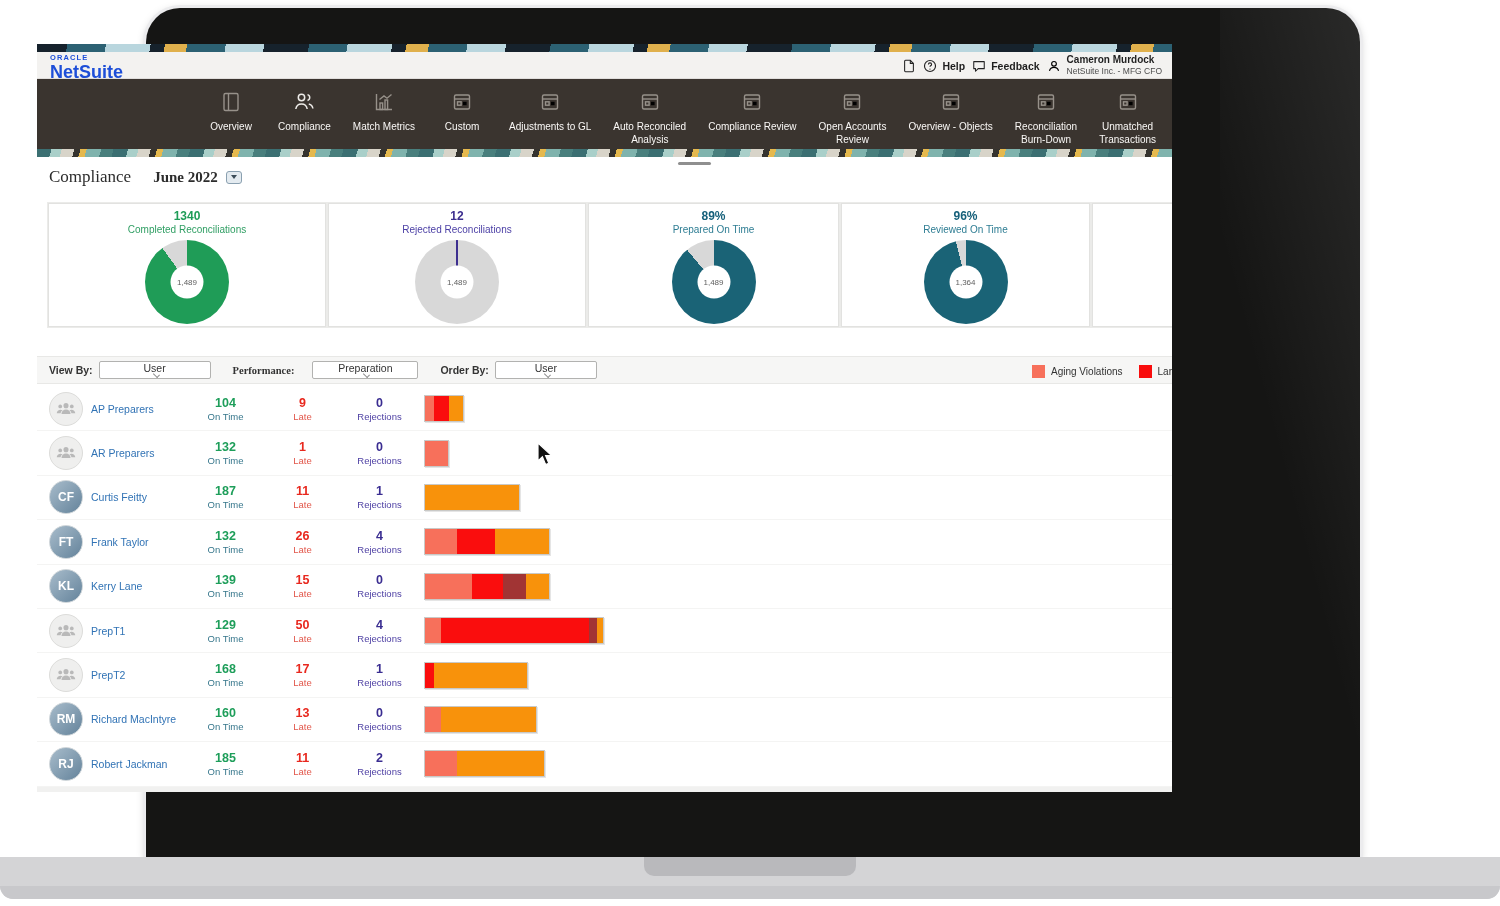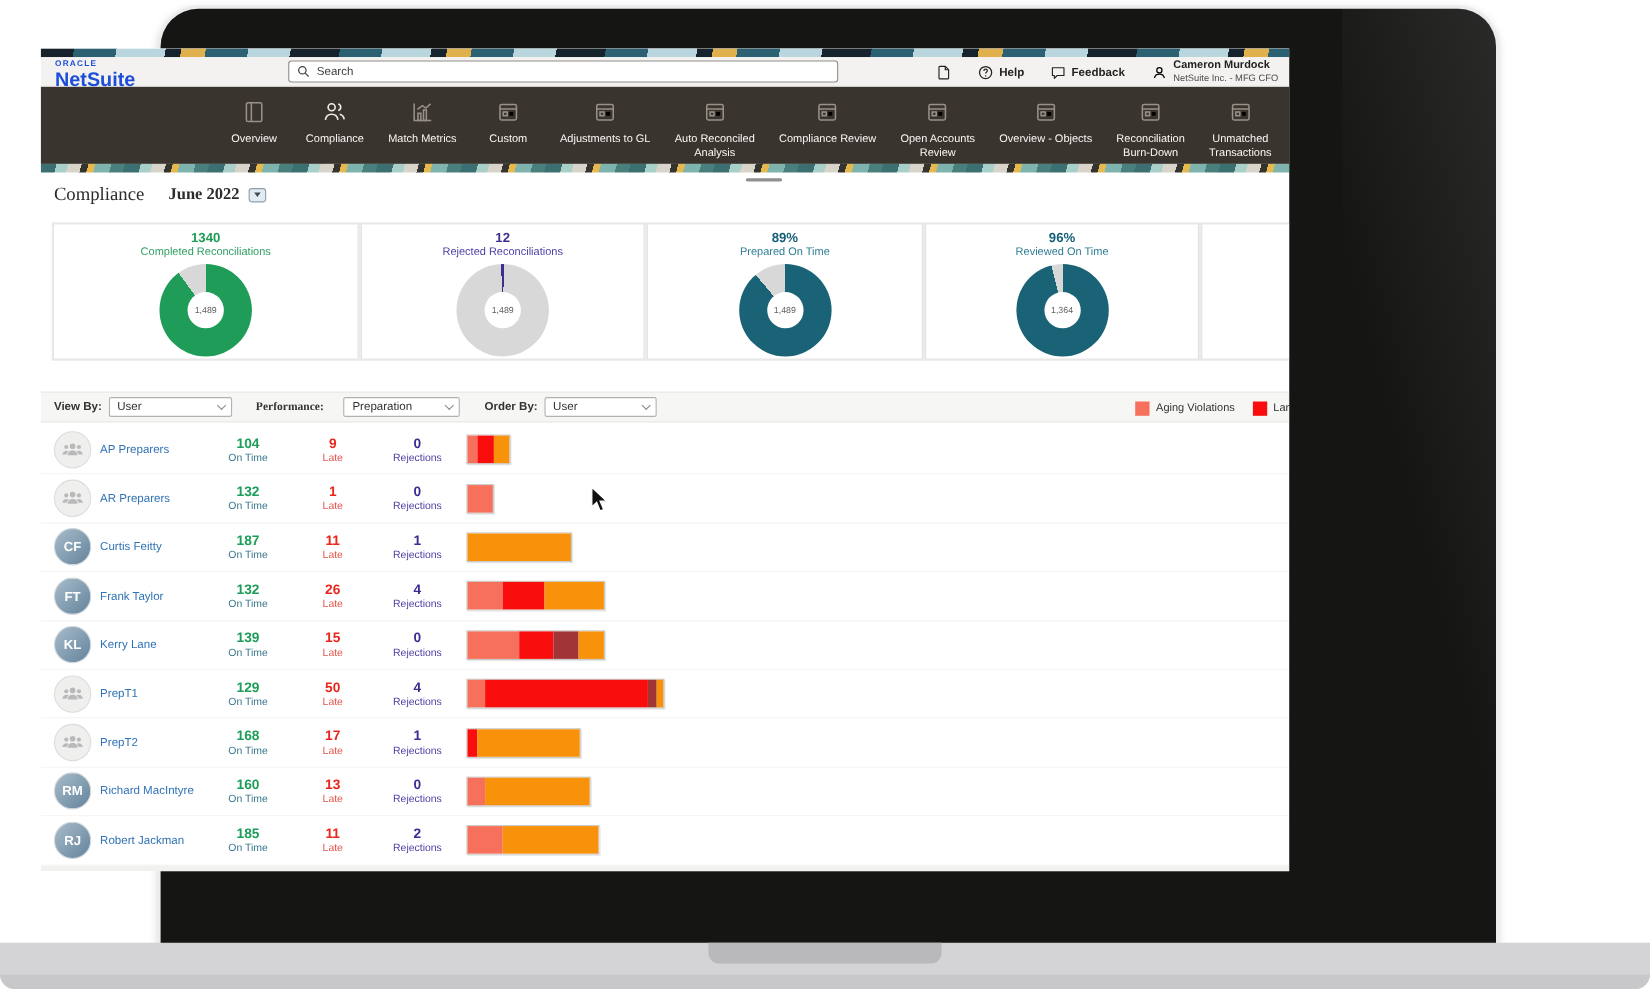--- a/index.html
+++ b/index.html
@@ -37,21 +37,21 @@
     border-bottom:1px solid #e0dedc; }
   .logo { position:absolute; left:13px; top:2px; line-height:1; color:#1d4ed8; }
   .logo .l1 { font-size:7.5px; letter-spacing:1.1px; font-weight:bold; }
   .logo .l2 { font-size:18px; font-weight:600; margin-top:1px; }
   .searchbox { position:absolute; left:225px; top:3px; width:500px; height:20px; background:#fff;
     border:1px solid #8f8d8b; border-radius:3px; display:flex; align-items:center; padding:0 7px; gap:6px; }
   .searchbox svg { width:12px; height:12px; stroke:#444; }
   .searchbox input { border:none; outline:none; width:100%; font-size:10.5px; color:#333;
     font-family:"Liberation Sans",sans-serif; background:transparent; }
   .searchbox input::placeholder { color:#3c3c3c; opacity:1; }
-  .top-actions { position:absolute; right:10px; top:0; height:27px; display:flex; align-items:center; gap:24px; }
+  .top-actions { position:absolute; right:10px; top:0; height:27px; display:flex; align-items:center; gap:7px; }
   .top-item { display:flex; align-items:center; gap:5px; font-size:10.5px; font-weight:bold; color:#1f1f1f; cursor:pointer; }
   .top-item svg { width:14px; height:14px; stroke:#222; fill:none; }
   .user-chip { display:flex; align-items:center; gap:6px; }
   .user-chip .uname { font-size:10px; font-weight:bold; color:#1f1f1f; line-height:1.2; }
   .user-chip .uorg { font-size:8.5px; color:#4c4c4c; line-height:1.2; }
 
   
   .navbar { position:absolute; left:0; top:35px; width:100%; height:70px; background:#3a342f;
     display:flex; justify-content:flex-end; align-items:flex-start; padding:11px 16px 0 0; gap:22px; }
   .nav-tab { display:flex; flex-direction:column; align-items:center; gap:7px; cursor:pointer; min-width:50px; }
@@ -84,21 +84,21 @@
   .donut-hole { position:absolute; left:50%; top:50%; transform:translate(-50%,-50%);
     width:33px; height:33px; background:#fff; border-radius:50%;
     display:flex; align-items:center; justify-content:center; font-size:8px; color:#5f5f5f; }
 
   
   .filterbar { position:absolute; left:0; top:199px; width:100%; height:28px; background:#f6f6f5;
     border-top:1px solid #e8e8e6; border-bottom:1px solid #e8e8e6; display:flex; align-items:center; }
   .f-label { font-size:10.5px; font-weight:bold; color:#333; }
   .f-select { height:18px; background:#fff; border:1px solid #b2b2b0; border-radius:2px;
     font-size:10.5px; color:#333; display:flex; align-items:center; justify-content:space-between;
-    padding:0 7px; cursor:pointer; }
+    padding:0 7px; cursor:pointer;flex-direction:column; }
   .chev { width:6px; height:6px; border-right:1.4px solid #8a8a8a; border-bottom:1.4px solid #8a8a8a;
     transform:rotate(45deg) translateY(-2px); }
   .legend { position:absolute; left:995px; top:0; height:28px; display:flex; align-items:center; gap:16px; white-space:nowrap; }
   .legend-item { display:flex; align-items:center; gap:6px; font-size:10px; color:#333; }
   .legend-swatch { width:13px; height:13px; }
 
   
   .table { position:absolute; left:0; top:230px; width:100%; }
   .row { height:44.4px; display:flex; align-items:center; padding-left:12px; border-bottom:1px solid #f4f4f3; }
   .avatar { width:34px; height:34px; border-radius:50%; border:1px solid #dcdcda; background:#efefee;
@@ -133,29 +133,20 @@
   </div>
 
   <div class="screen-content">
     <div class="stripe-top"></div>
 
     <div class="topbar">
       <div class="logo">
         <div class="l1">ORACLE</div>
         <div class="l2">NetSuite</div>
       </div>
-      <div class="searchbox">
-        <span style="display:flex;">
-            <svg viewBox="0 0 16 16" width="12" height="12" fill="none" stroke="currentColor" stroke-width="1.5">
-              <circle cx="6.5" cy="6.5" r="4.5"></circle>
-              <line x1="10" y1="10" x2="14" y2="14"></line>
-            </svg>
-          </span>
-        <input type="text" placeholder="Search" style="">
-      </div>
       <div class="top-actions">
         <span class="top-item">
           <span style="display:flex;">
               <svg viewBox="0 0 16 16" width="13" height="13" fill="none" stroke="currentColor" stroke-width="1.2">
                 <path d="M4 1.5h5.5L13 5v8.5a1 1 0 0 1-1 1H4a1 1 0 0 1-1-1v-11a1 1 0 0 1 1-1z"></path>
                 <path d="M9.5 1.5V5H13"></path>
               </svg>
             </span>
         </span>
         <span class="top-item">

